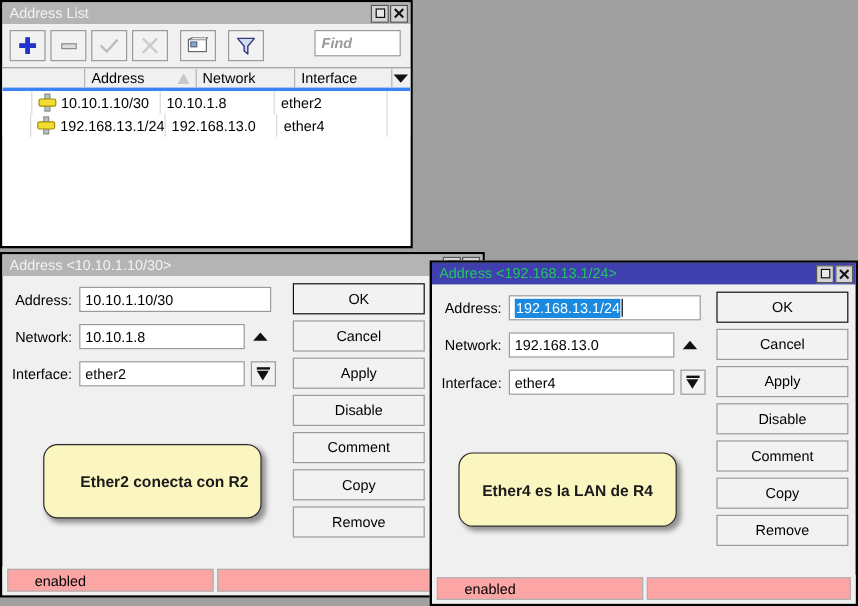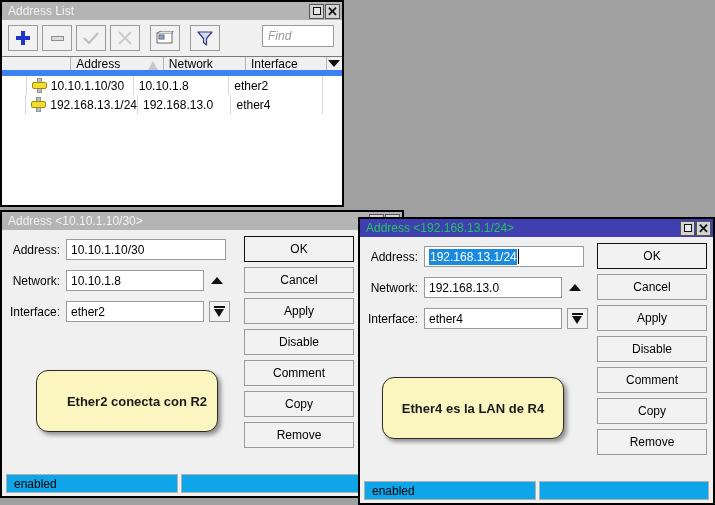--- a/index.html
+++ b/index.html
@@ -81,20 +81,21 @@
     border: 2px solid #000;
   }
   .toolbar {
     height: 36px;
     background: #f0f0f0;
     display: flex;
     align-items: center;
     padding: 1px 6px;
     box-sizing: border-box;
     position: relative;
+    font-weight: bold;
   }
   .tool {
     width: 30px;
     height: 26px;
     margin-right: 4px;
     border: 1px solid #9a9a9a;
     background: #f2f2f2;
     display: flex;
     align-items: center;
     justify-content: center;
@@ -140,21 +141,21 @@
     background: #ffffff;
     border-top: 1px solid #7a7a7a;
     height: calc(100% - 18px - 36px);
     box-sizing: border-box;
     overflow: hidden;
   }
   .grid-header {
     display: flex;
     height: 19px;
     background: #f0f0f0;
-    border-bottom: 6px solid #3b82f6;
+    border-bottom: 3px solid #3b82f6;
     box-sizing: border-box;
     padding-left: 48px;
   }
   .gh {
     border-right: 1px solid #b4b4b4;
     box-sizing: border-box;
     display: flex;
     align-items: center;
     padding-left: 5px;
     font-size: 12px;
@@ -364,26 +365,26 @@
     width: 100%;
     height: 24px;
     background: #f0f0f0;
     display: flex;
     align-items: center;
     box-sizing: border-box;
     padding: 2px 4px 3px 4px;
   }
   .status-cell {
     border: 1px solid #b0b0b0;
-    background: #0ea5e9;
+    background: #fca5a5;
     height: 19px;
     box-sizing: border-box;
     display: flex;
     align-items: center;
-    padding-left: 7px;
+    padding-left: 22px;
     font-size: 12px;
   }
   .status-cell.left  { width: 172px; margin-right: 3px; }
   .status-cell.right { flex: 1 1 auto; }
 </style>
 </head>
 <body>
 
 <div class="window" id="address-list-window">
 

